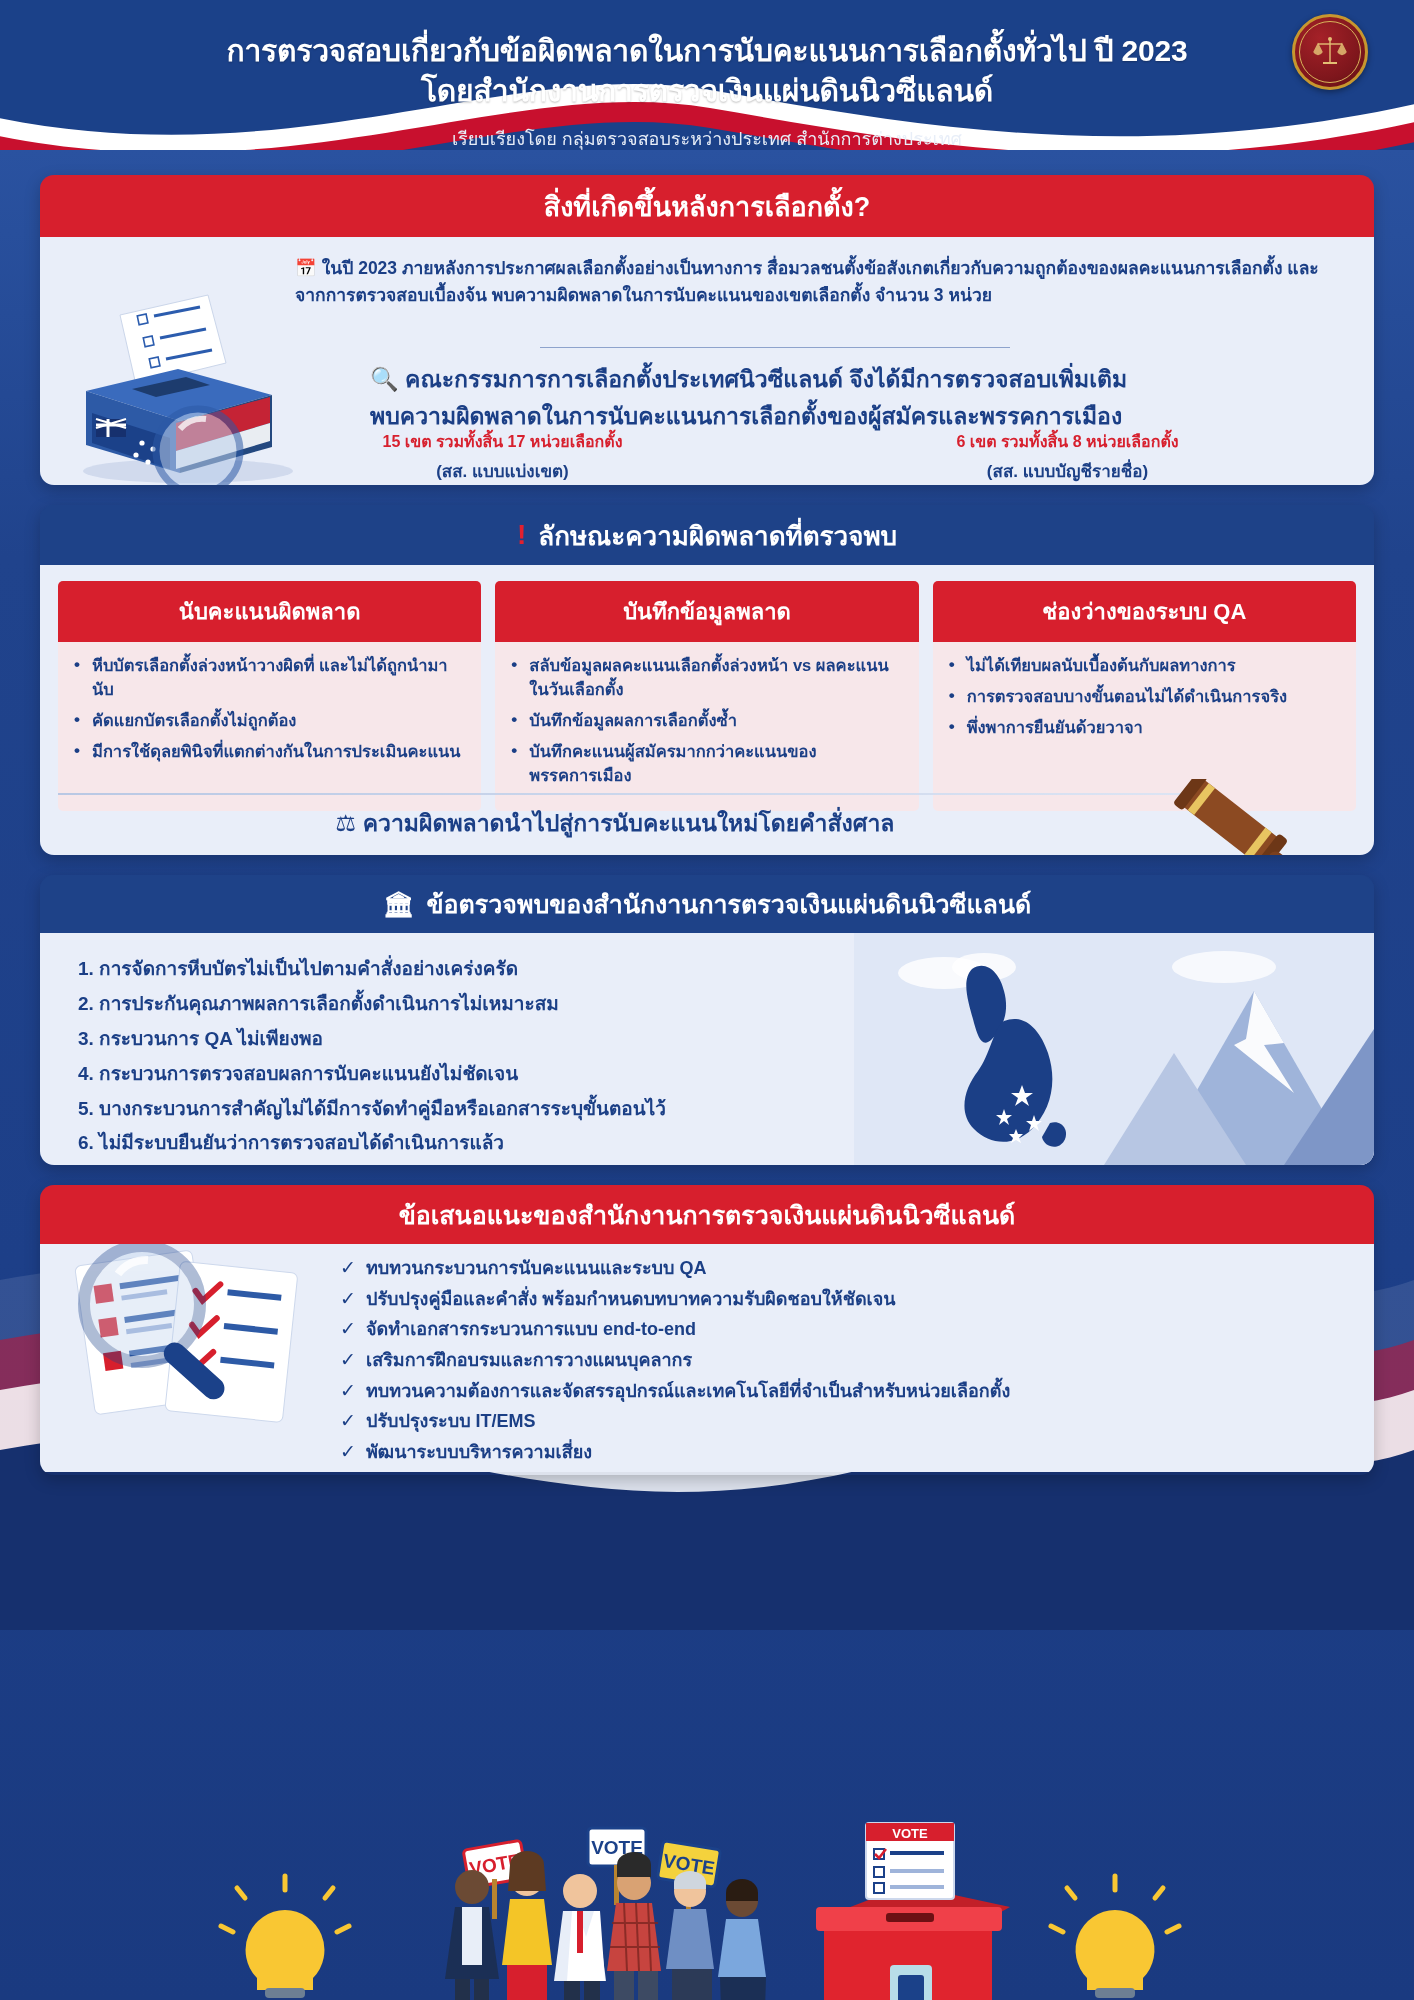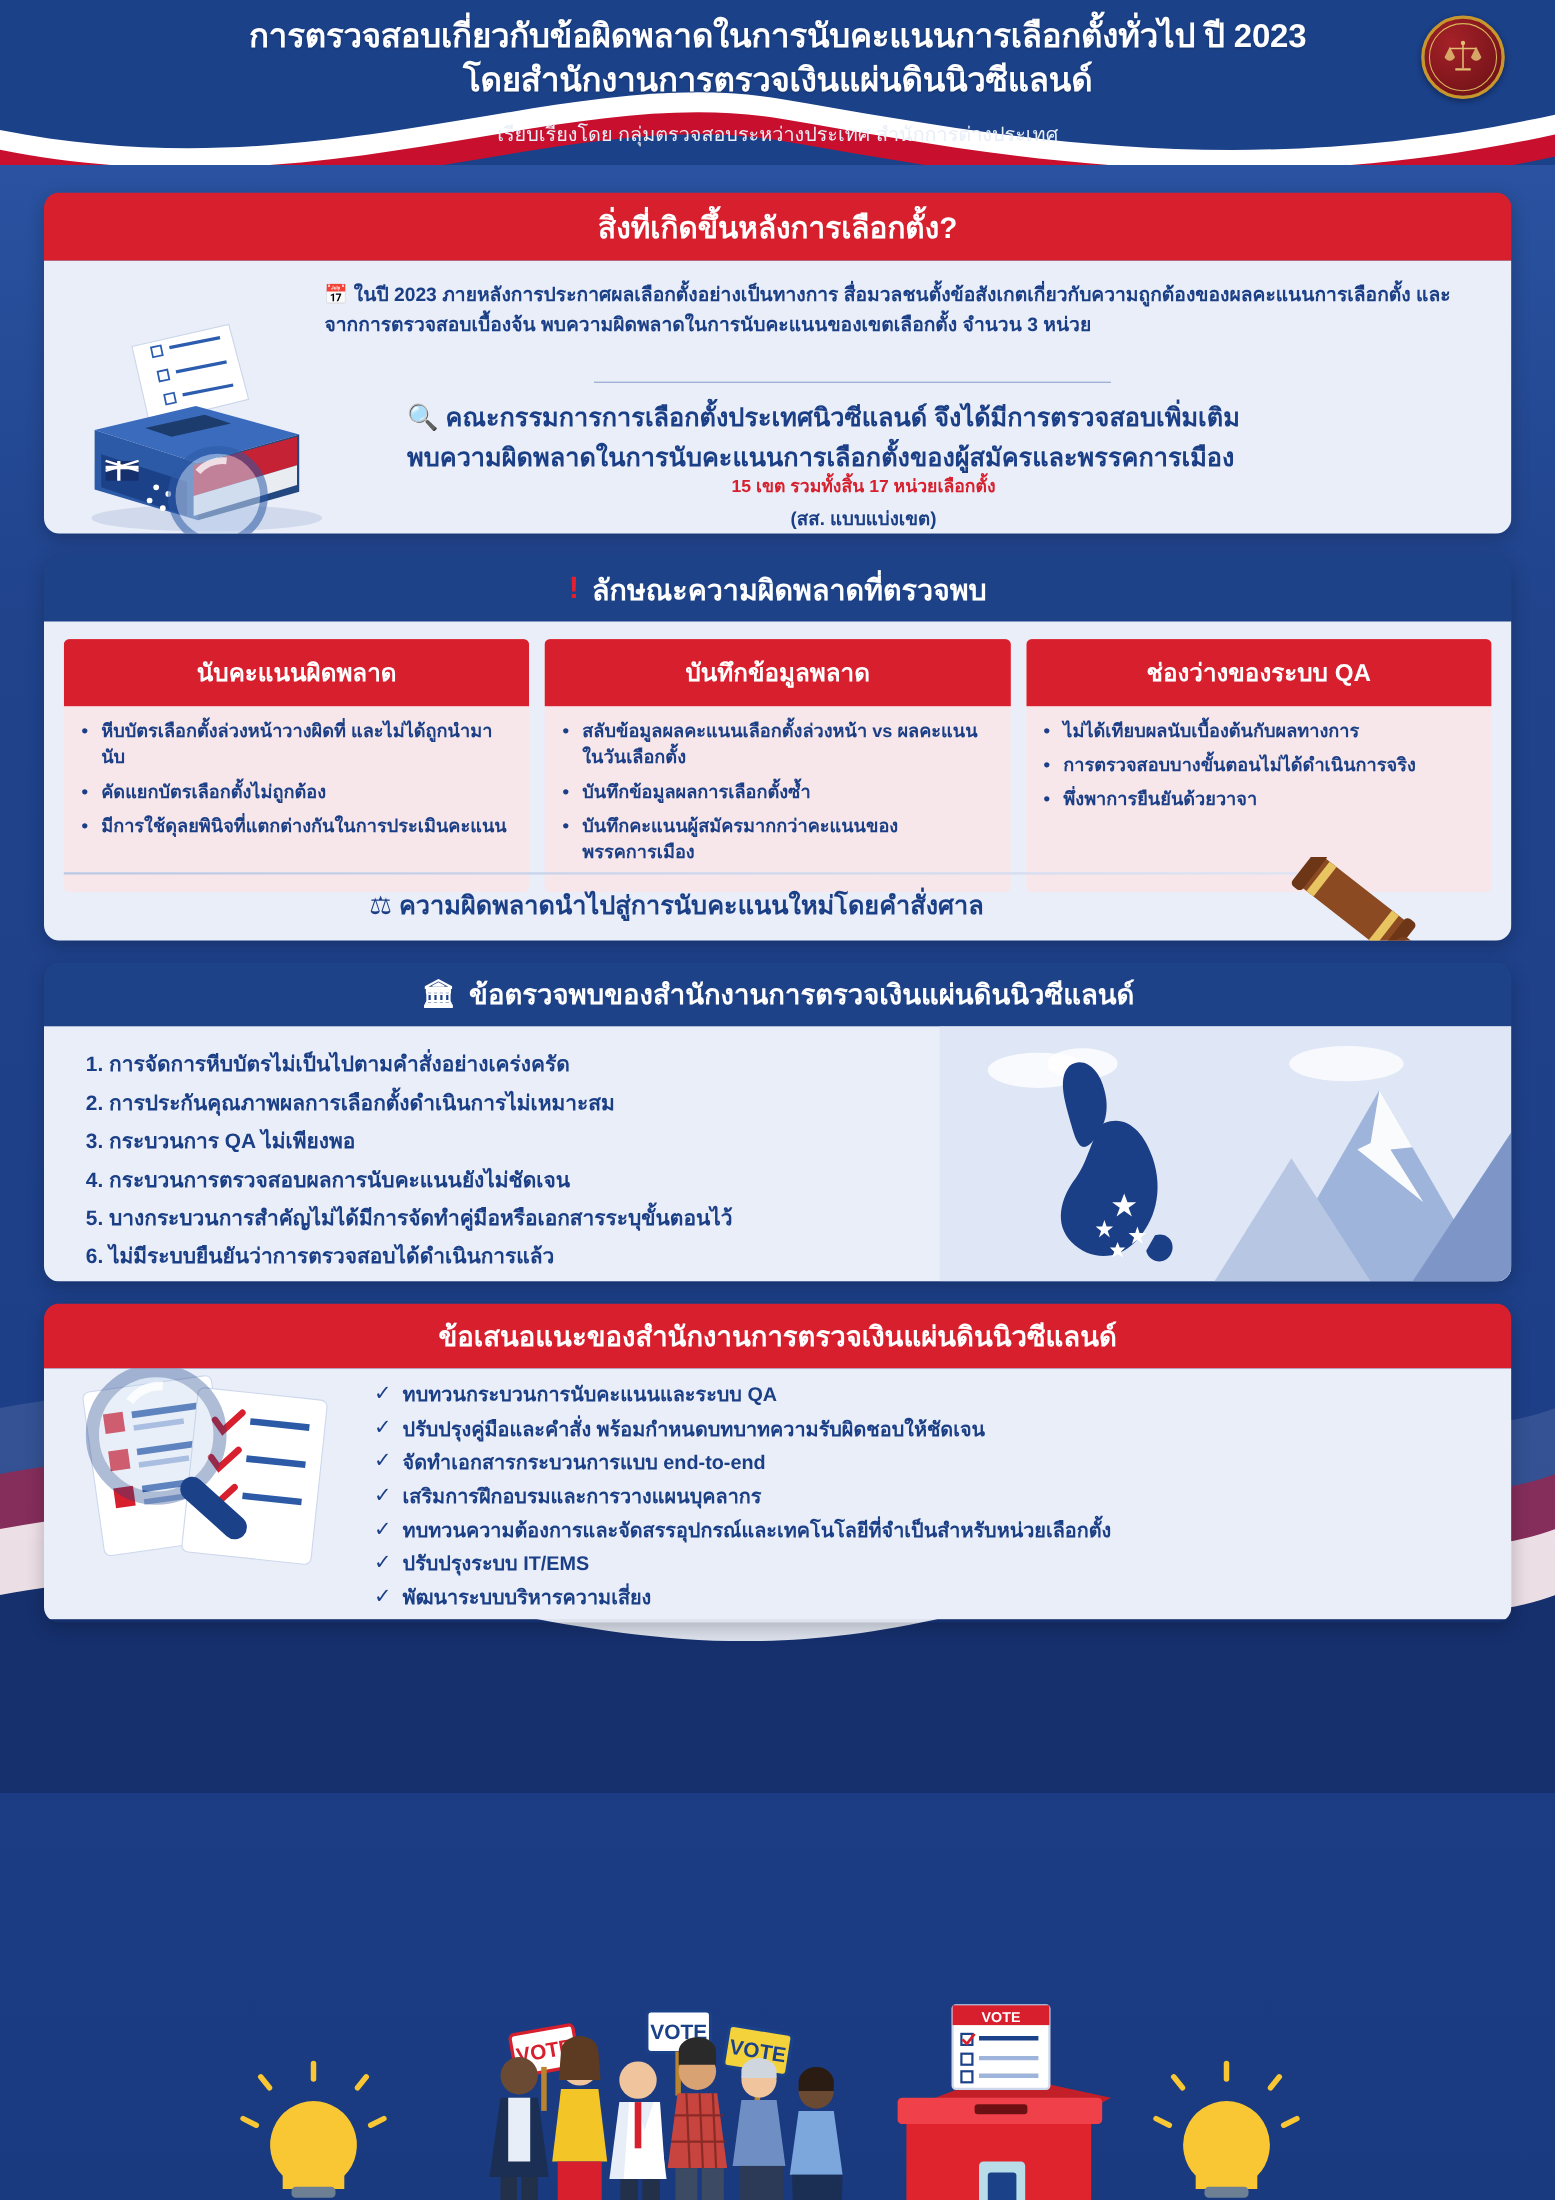--- a/index.html
+++ b/index.html
@@ -10,21 +10,21 @@
     position: relative;
     overflow: hidden;
   }
 
   
   .header {
     position: absolute; top: 0; left: 0; width: 1414px; height: 150px;
     background: #1b4189;
     overflow: hidden;
   }
-  .header-inner { position: relative; z-index: 4; padding-top: 14px; text-align: center; }
+  .header-inner { position: relative; z-index: 4; padding-top: 31px; text-align: center; }
   .header-title {
     color: #ffffff; font-size: 30px; font-weight: bold; line-height: 1.32;
     letter-spacing: -0.2px; text-shadow: 0 1px 2px rgba(0,0,0,.25);
     padding: 0 120px;
   }
   .header-sub {
     color: #e8eef8; font-size: 18px; margin-top: 14px; font-weight: normal;
   }
   
   .swoosh {
@@ -243,20 +243,24 @@
         <span>🔍</span>
         <span>คณะกรรมการการเลือกตั้งประเทศนิวซีแลนด์ จึงได้มีการตรวจสอบเพิ่มเติม</span>
       </div>
       <div>พบความผิดพลาดในการนับคะแนนการเลือกตั้งของผู้สมัครและพรรคการเมือง</div>
     </div>
 
     <div class="s1-stats">
       <div class="s1-stat">
         <div class="big">15 เขต รวมทั้งสิ้น 17 หน่วยเลือกตั้ง</div>
         <div class="sub">(สส. แบบแบ่งเขต)</div>
+      </div>
+      <div class="s1-stat">
+        <div class="big">6 เขต รวมทั้งสิ้น 8 หน่วยเลือกตั้ง</div>
+        <div class="sub">(สส. แบบบัญชีรายชื่อ)</div>
       </div>
     </div>
 
   </div>
 </div>
 
 <div class="card" id="sec2">
   <div class="card-head blue">
     <span class="bang">!</span>
     <span>ลักษณะความผิดพลาดที่ตรวจพบ</span>

